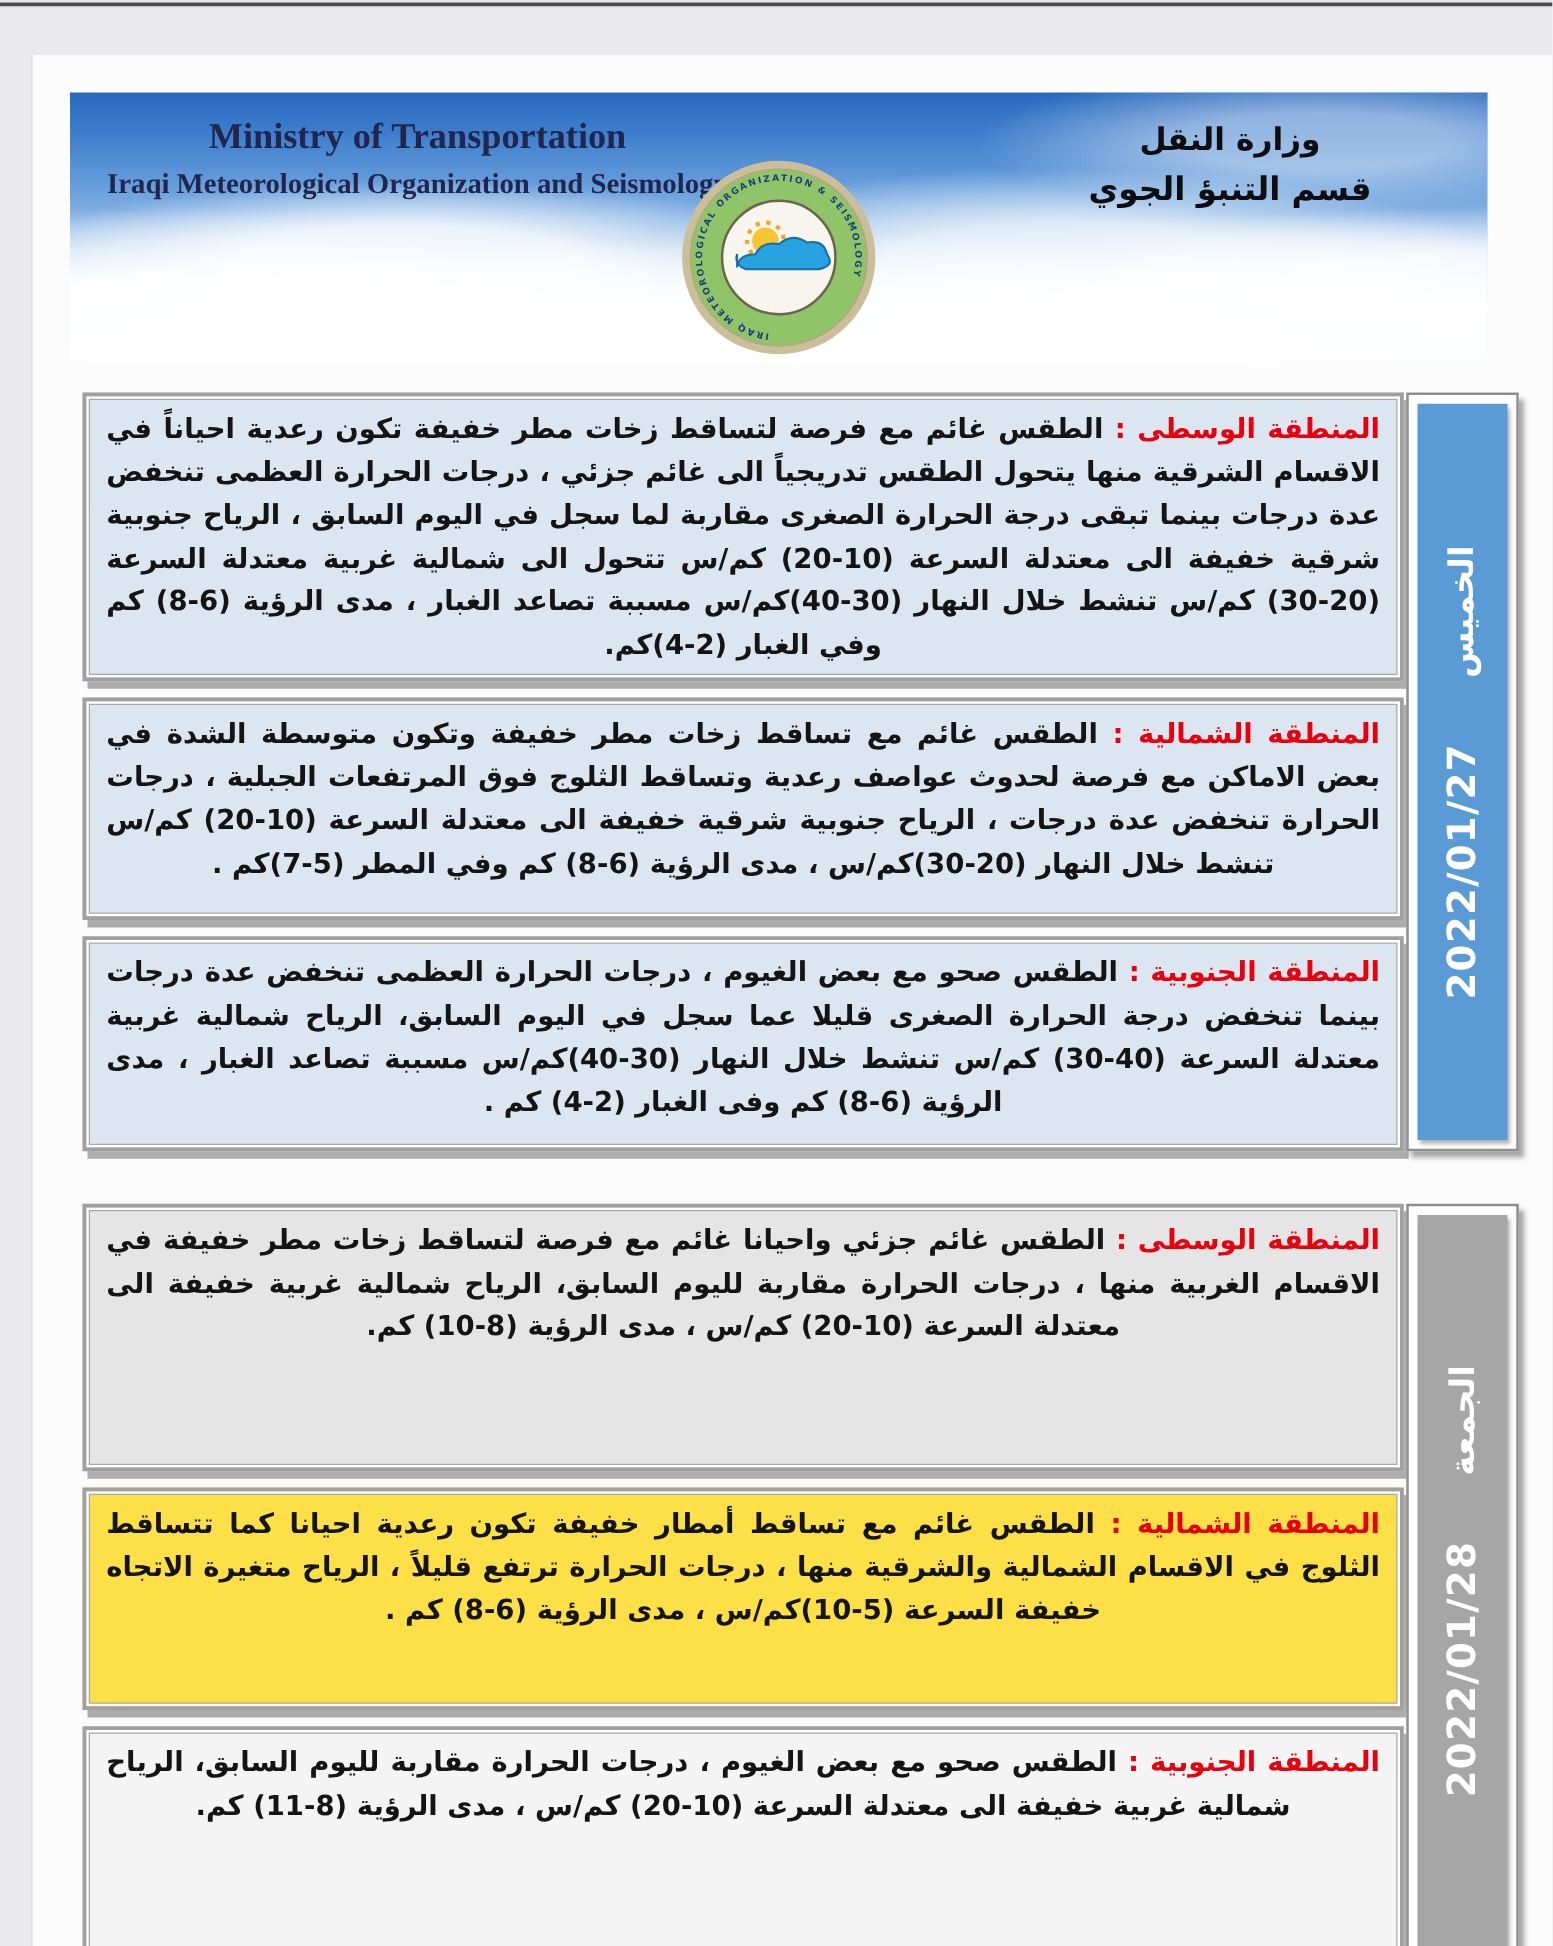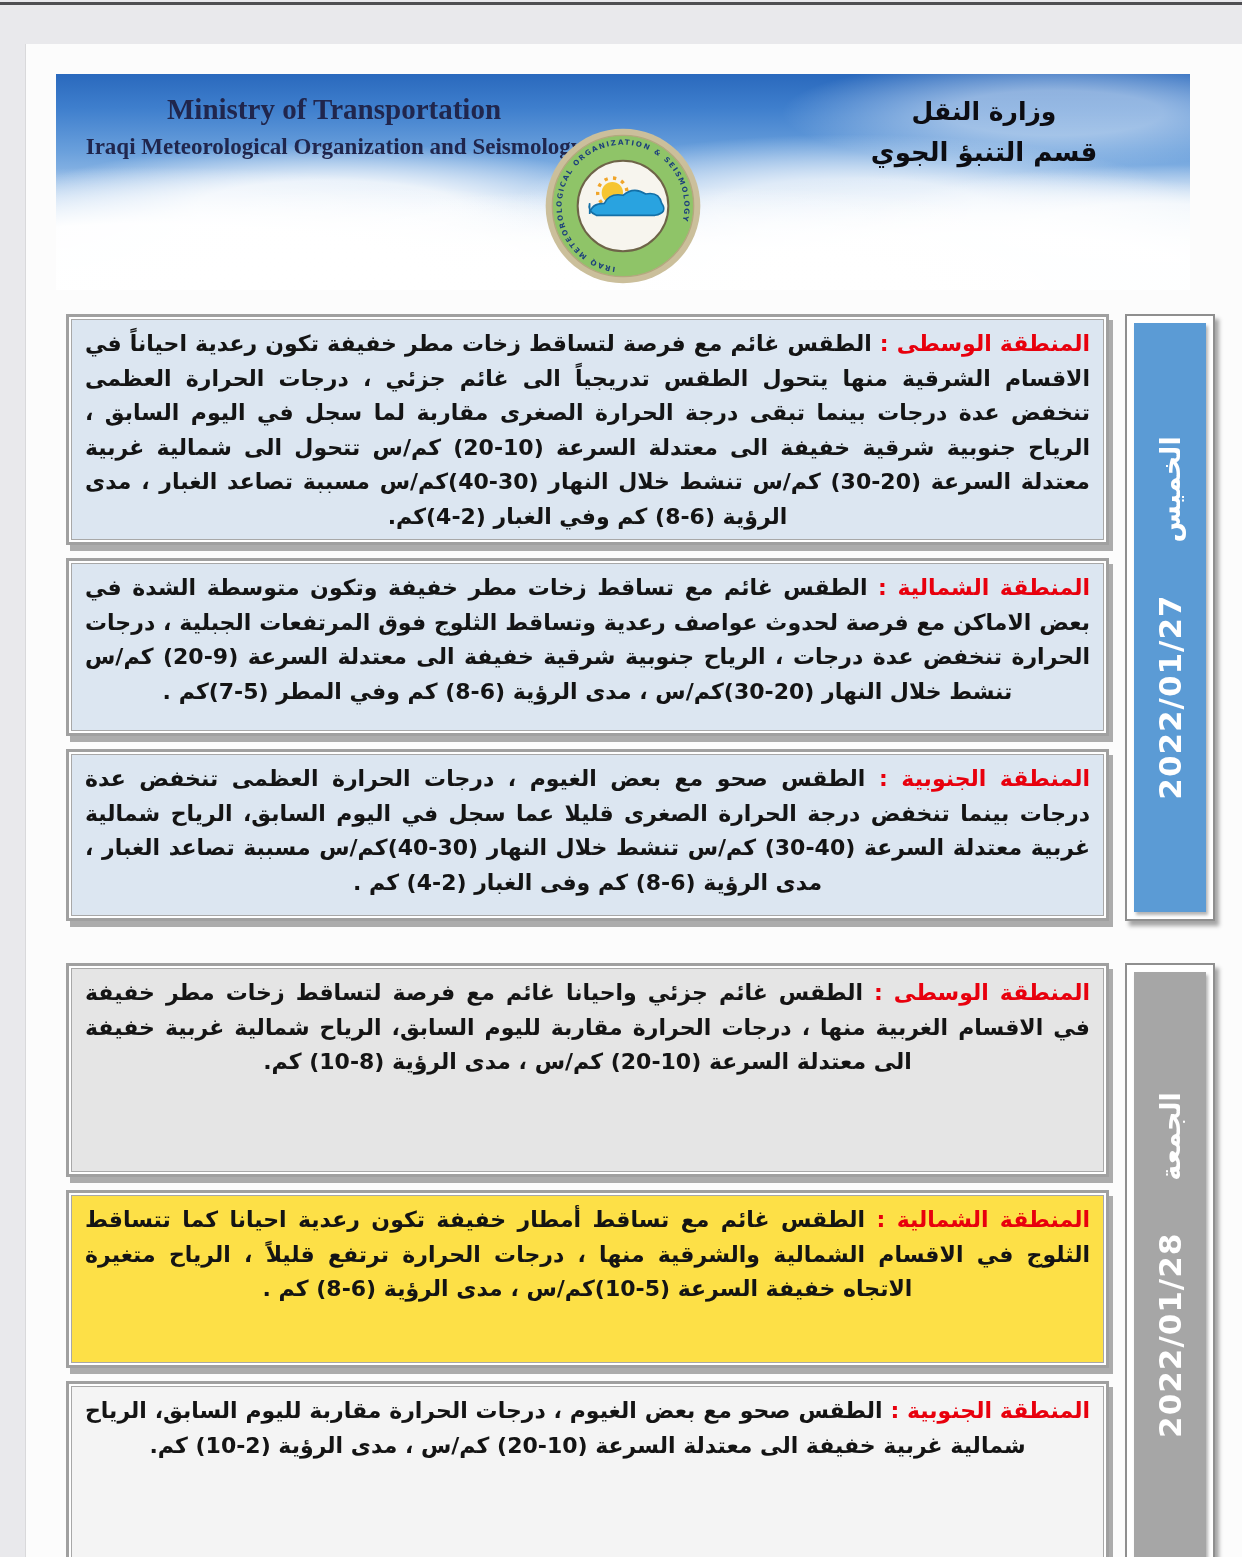--- a/index.html
+++ b/index.html
@@ -28,21 +28,21 @@
   .banner-en .l2{font-size:23px;}
   .banner-en .l3{font-size:25px;}
   .banner-ar{position:absolute;right:6px;top:18px;width:400px;text-align:center;
     direction:rtl;font-weight:900;color:#0d0d12;line-height:1.6;}
   .banner-ar .l1{font-size:25px;}
   .banner-ar .l2{font-size:20px;}
   .banner-ar .l3{font-size:26px;}
   .seal{position:absolute;left:50%;transform:translateX(-50%);top:52px;width:166px;height:160px;}
 
   
-  .day-row{display:flex;align-items:stretch;margin:0 27px 0 40px;gap:16px;}
+  .day-row{display:flex;align-items:stretch;margin:0 27px 0 40px;gap:2px;}
   .day-row.first{margin-top:24px;}
   .day-row.second{margin-top:42px;}
   .boxes-col{flex:1;display:flex;flex-direction:column;gap:13px;}
 
   .fbox{
     border:3px solid #a0a0a0;
     box-shadow:inset 0 0 0 2px #ffffff, inset 0 0 0 3px #a8a8a8, 4px 6px 0 #acacac;
     padding:10px 16px 8px 16px;box-sizing:border-box;background:#dce6f1;
   }
   .region-text{
@@ -96,21 +96,21 @@
 
     <div class="day-row first">
       <div class="boxes-col">
         <div class="fbox" style="background: rgb(220, 230, 241); min-height: 214px;">
           <p class="region-text">
             <span class="region-title">المنطقة الوسطى : </span><span>الطقس غائم مع فرصة لتساقط زخات مطر خفيفة تكون رعدية احياناً في الاقسام الشرقية منها يتحول الطقس تدريجياً الى غائم جزئي ، درجات الحرارة العظمى تنخفض عدة درجات بينما تبقى درجة الحرارة الصغرى مقاربة لما سجل في اليوم السابق ، الرياح جنوبية شرقية خفيفة الى معتدلة السرعة (10-20) كم/س تتحول الى شمالية غربية معتدلة السرعة (20-30) كم/س تنشط خلال النهار (30-40)كم/س مسببة تصاعد الغبار  ، مدى الرؤية (6-8) كم  وفي الغبار (2-4)كم.</span>
           </p>
         </div>
         <div class="fbox" style="background: rgb(220, 230, 241); min-height: 178px;">
           <p class="region-text">
-            <span class="region-title">المنطقة الشمالية : </span><span>الطقس غائم مع تساقط زخات مطر خفيفة وتكون  متوسطة الشدة في بعض الاماكن مع فرصة لحدوث عواصف رعدية وتساقط الثلوج فوق المرتفعات الجبلية ، درجات الحرارة تنخفض عدة درجات ، الرياح جنوبية شرقية خفيفة الى معتدلة السرعة (9-20) كم/س تنشط خلال النهار (20-30)كم/س ، مدى الرؤية (6-8) كم وفي المطر (5-7)كم .</span>
+            <span class="region-title">المنطقة الشمالية : </span><span>الطقس غائم مع تساقط زخات مطر خفيفة وتكون  متوسطة الشدة في بعض الاماكن مع فرصة لحدوث عواصف رعدية وتساقط الثلوج فوق المرتفعات الجبلية ، درجات الحرارة تنخفض عدة درجات ، الرياح جنوبية شرقية خفيفة الى معتدلة السرعة (10-20) كم/س تنشط خلال النهار (20-30)كم/س ، مدى الرؤية (6-8) كم وفي المطر (5-7)كم .</span>
           </p>
         </div>
         <div class="fbox" style="background: rgb(220, 230, 241); min-height: 172px;">
           <p class="region-text">
             <span class="region-title">المنطقة الجنوبية : </span><span>الطقس صحو مع بعض الغيوم ، درجات الحرارة العظمى تنخفض عدة درجات بينما تنخفض درجة الحرارة الصغرى قليلا عما سجل في اليوم السابق، الرياح شمالية غربية معتدلة السرعة (40-30) كم/س تنشط خلال النهار (30-40)كم/س مسببة تصاعد الغبار  ، مدى الرؤية (6-8) كم  وفى الغبار (2-4) كم .</span>
           </p>
         </div>
       </div>
       <div class="side">
         <div class="side-accent" style="background: rgb(91, 155, 213);">
@@ -131,21 +131,21 @@
             <span class="region-title">المنطقة الوسطى : </span><span>الطقس غائم جزئي واحيانا غائم مع فرصة لتساقط زخات مطر خفيفة في الاقسام الغربية منها  ، درجات الحرارة مقاربة لليوم السابق، الرياح شمالية غربية خفيفة الى معتدلة السرعة (10-20) كم/س ، مدى الرؤية (8-10) كم.</span>
           </p>
         </div>
         <div class="fbox" style="background: #fde047; min-height: 178px;">
           <p class="region-text">
             <span class="region-title">المنطقة الشمالية : </span><span>الطقس غائم مع تساقط أمطار خفيفة تكون رعدية احيانا كما تتساقط الثلوج في الاقسام الشمالية والشرقية منها ، درجات الحرارة ترتفع قليلاً ، الرياح متغيرة الاتجاه خفيفة السرعة (5-10)كم/س ، مدى الرؤية (6-8) كم  .</span>
           </p>
         </div>
         <div class="fbox" style="background: rgb(244, 244, 244); min-height: 186px;">
           <p class="region-text">
-            <span class="region-title">المنطقة الجنوبية : </span><span>الطقس صحو مع بعض الغيوم ، درجات الحرارة مقاربة لليوم السابق، الرياح شمالية غربية خفيفة الى معتدلة السرعة (10-20) كم/س ، مدى الرؤية (2-10) كم.</span>
+            <span class="region-title">المنطقة الجنوبية : </span><span>الطقس صحو مع بعض الغيوم ، درجات الحرارة مقاربة لليوم السابق، الرياح شمالية غربية خفيفة الى معتدلة السرعة (10-20) كم/س ، مدى الرؤية (8-11) كم.</span>
           </p>
         </div>
       </div>
       <div class="side">
         <div class="side-accent" style="background: rgb(166, 166, 166);">
           <div class="side-label">
             <span class="side-label-text">
               <span class="day-name">الجمعة</span>
               <span class="day-date">2022/01/28</span>
             </span>

